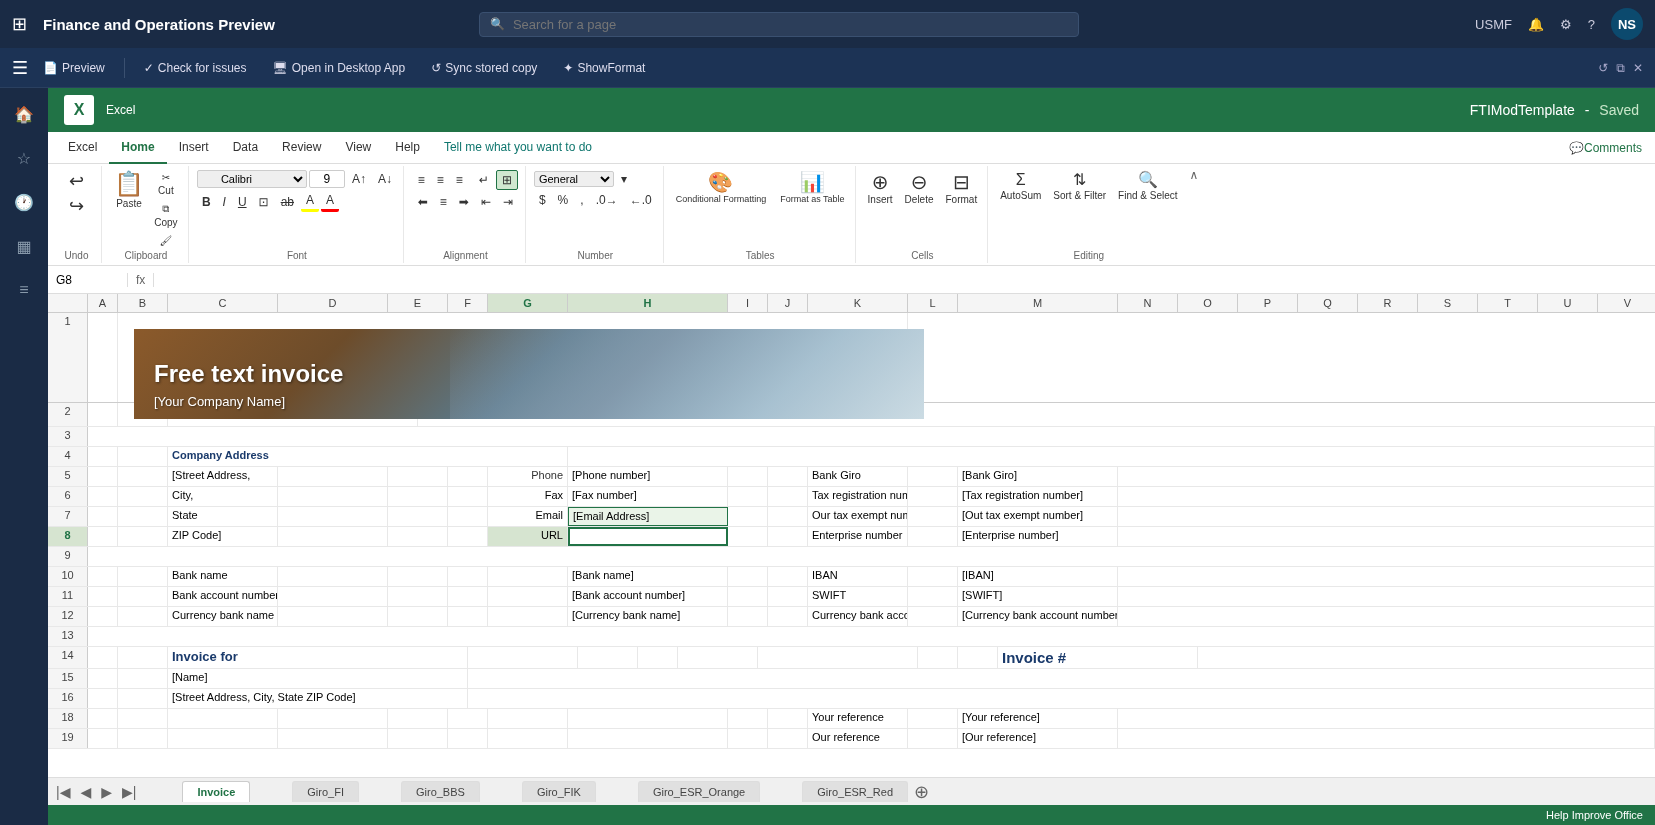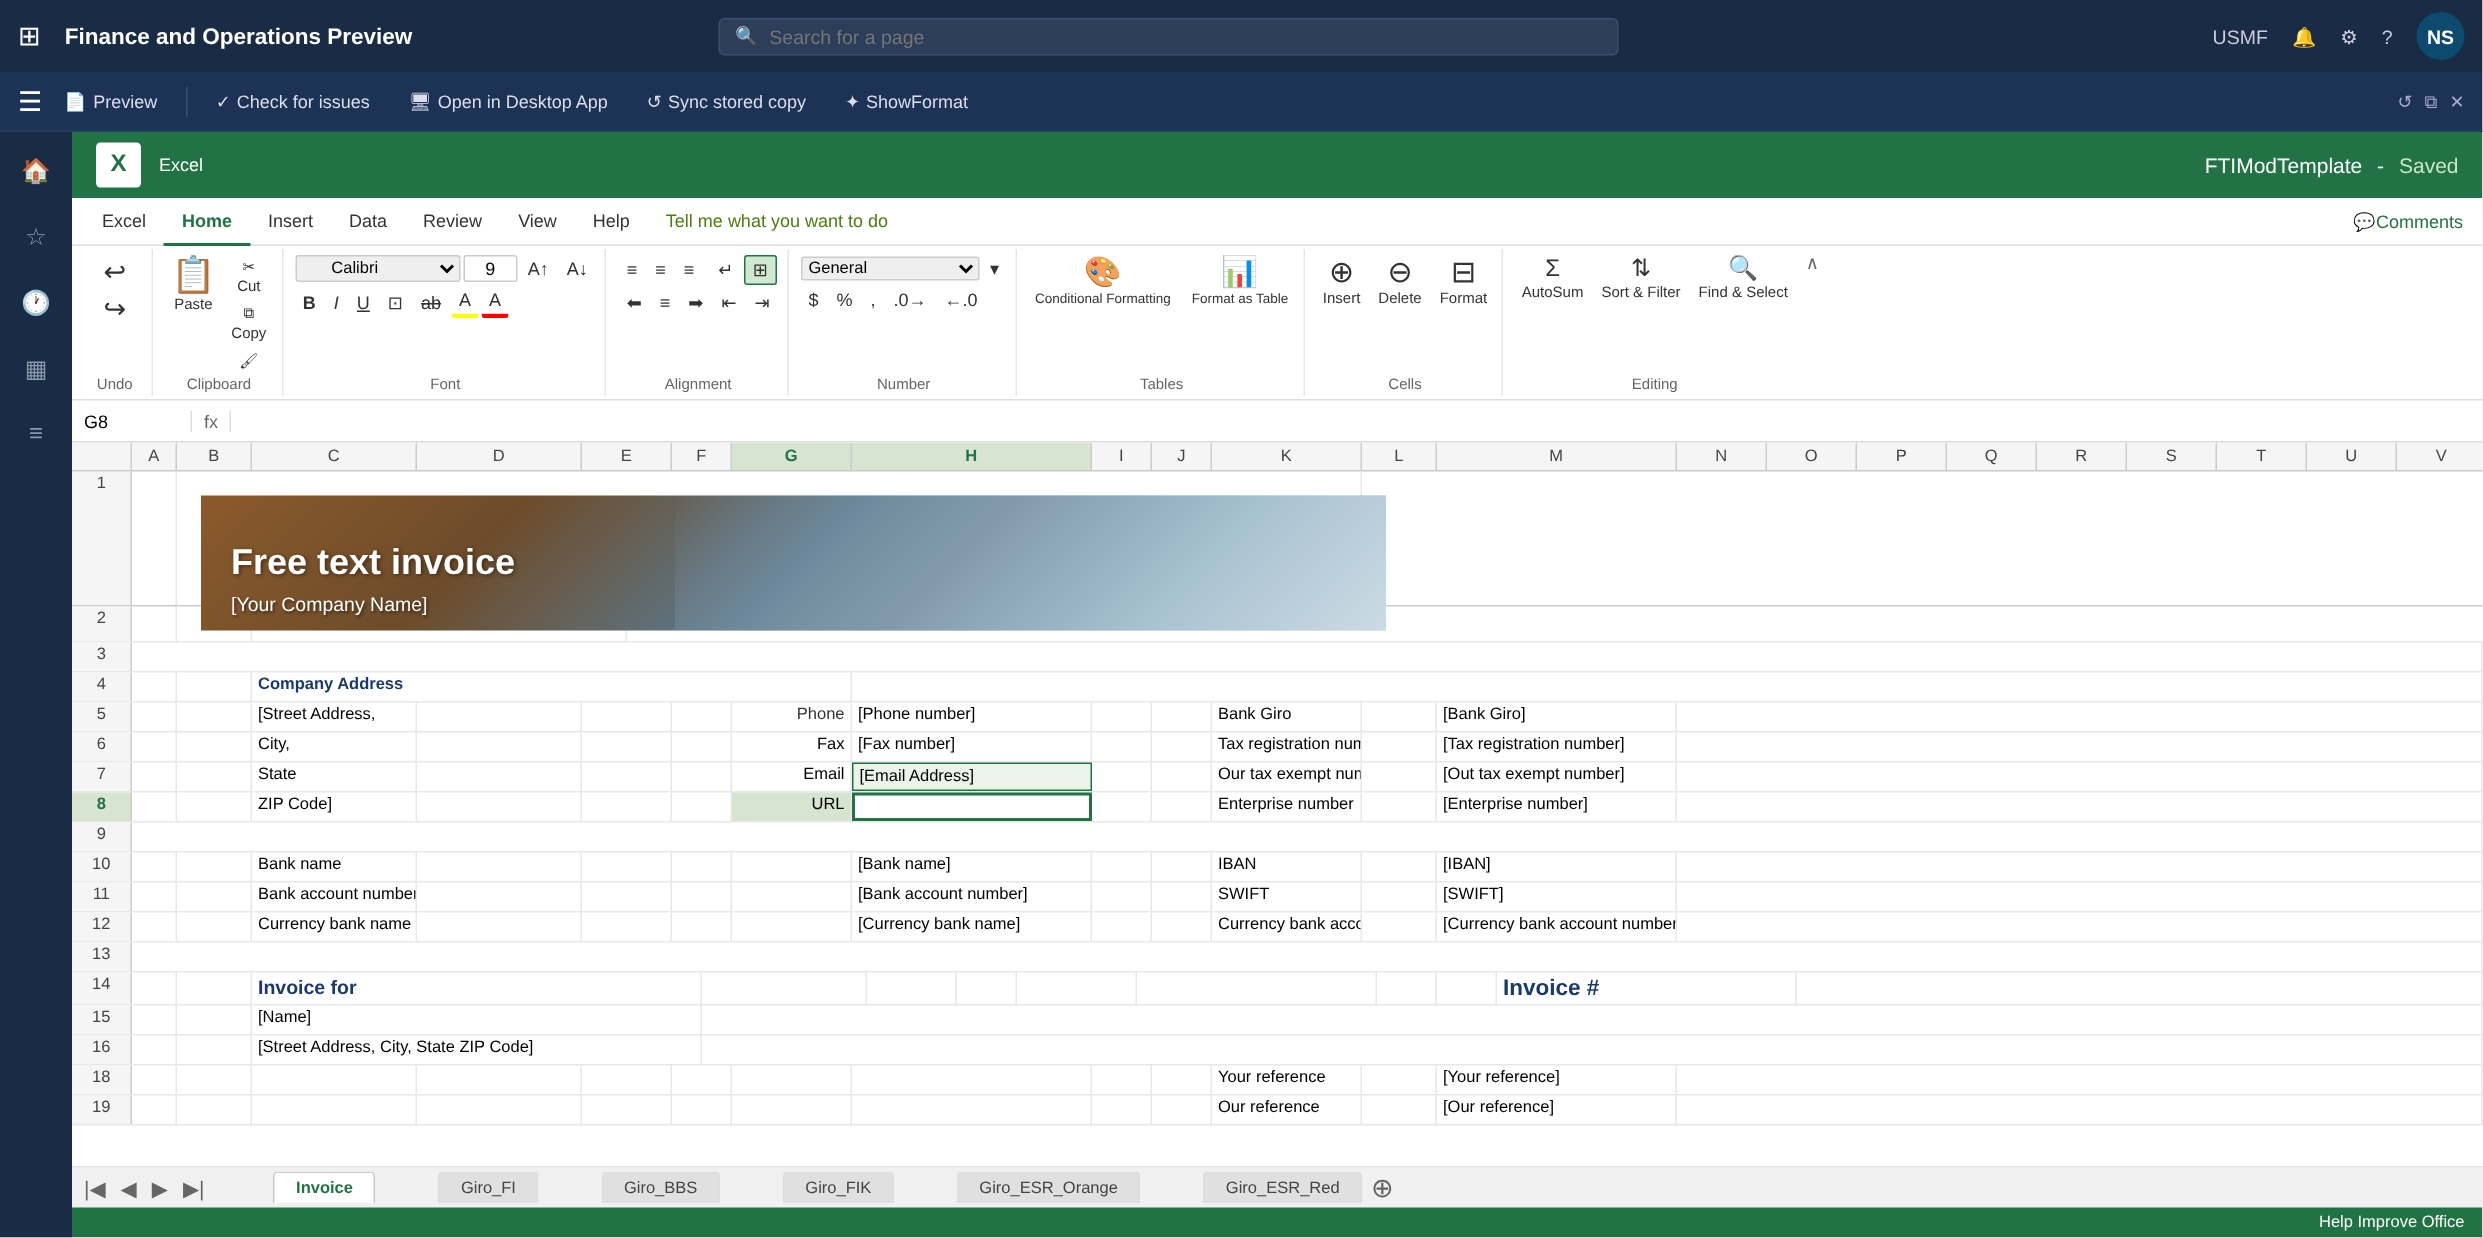--- a/index.html
+++ b/index.html
@@ -451,21 +451,21 @@
 
     <div class="ribbon" style="position:relative;">
       <div class="ribbon-tabs">
         <div class="ribbon-tab">Excel</div>
         <div class="ribbon-tab active">Home</div>
         <div class="ribbon-tab">Insert</div>
         <div class="ribbon-tab">Data</div>
         <div class="ribbon-tab">Review</div>
         <div class="ribbon-tab">View</div>
         <div class="ribbon-tab">Help</div>
-        <div class="ribbon-tab tell-me" style="color:#4d7c0f;">Tell me what you want to do</div>
+        <div class="ribbon-tab tell-me" style="color:#0f766e;">Tell me what you want to do</div>
         <div style="margin-left:auto; display:flex; align-items:center;">
           <div class="mini-btn" style="color:#217346; font-size:12px;">
             💬 <span>Comments</span>
           </div>
         </div>
       </div>
 
       <div class="ribbon-content">
 
         <div class="ribbon-group" style="min-width:50px;">
@@ -538,21 +538,21 @@
               <span class="mini-btn">⇤</span>
               <span class="mini-btn">⇥</span>
             </div>
           </div>
           <div class="ribbon-group-label">Alignment</div>
         </div>
 
         <div class="ribbon-group" style="min-width:120px;">
           <div style="display:flex; flex-direction:column; gap:3px; padding-top:2px;">
             <div class="format-btn-row">
-              <select style="border:1px solid #ccc; border-radius:2px; font-size:11px; width:119px;">
+              <select style="border:1px solid #ccc; border-radius:2px; font-size:11px; width:80px;">
                 <option>General</option>
               </select>
               <span class="mini-btn">▾</span>
             </div>
             <div class="format-btn-row">
               <span class="mini-btn">$</span>
               <span class="mini-btn">%</span>
               <span class="mini-btn">,</span>
               <span class="mini-btn">.0→</span>
               <span class="mini-btn">←.0</span>

